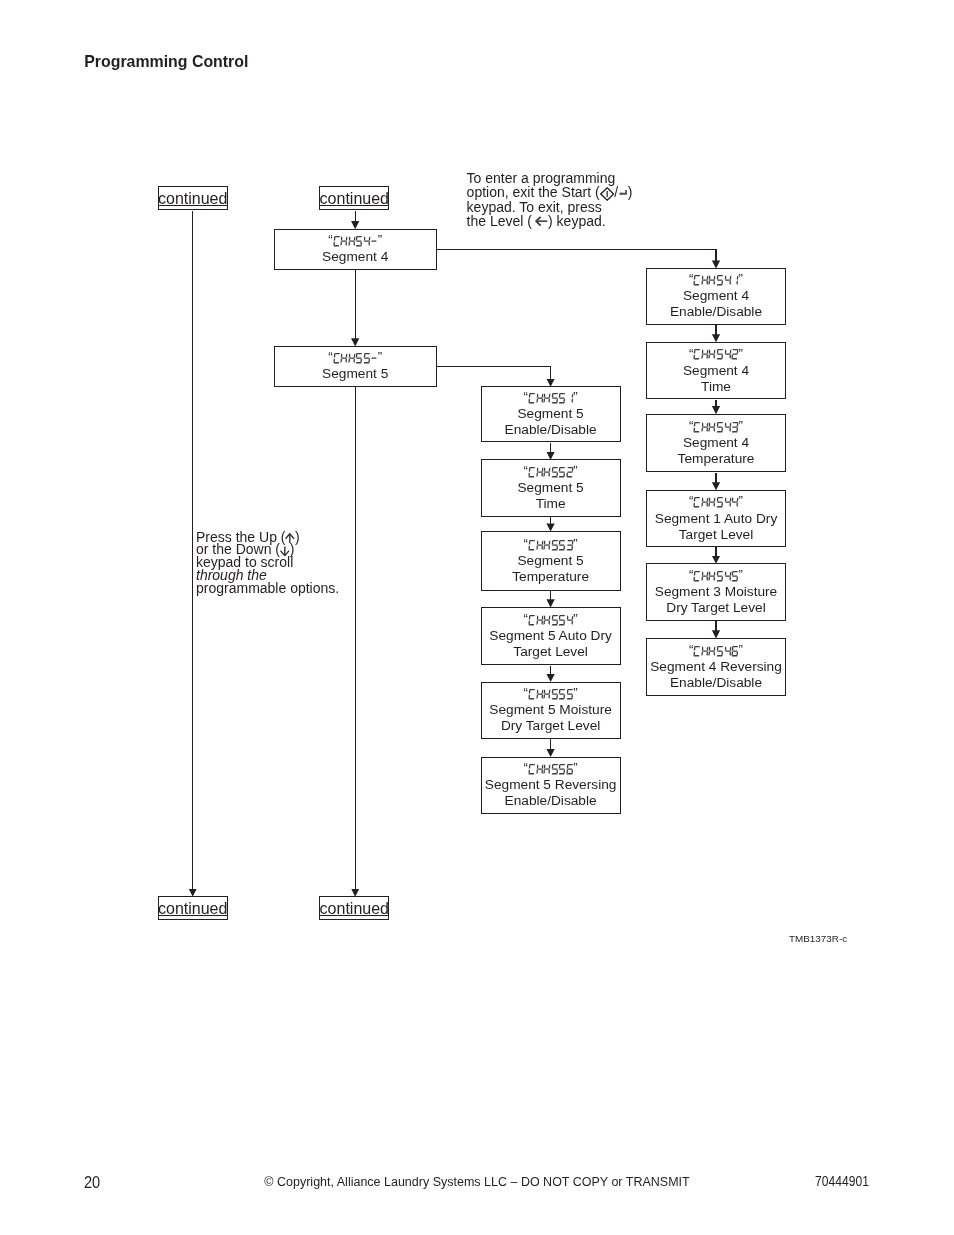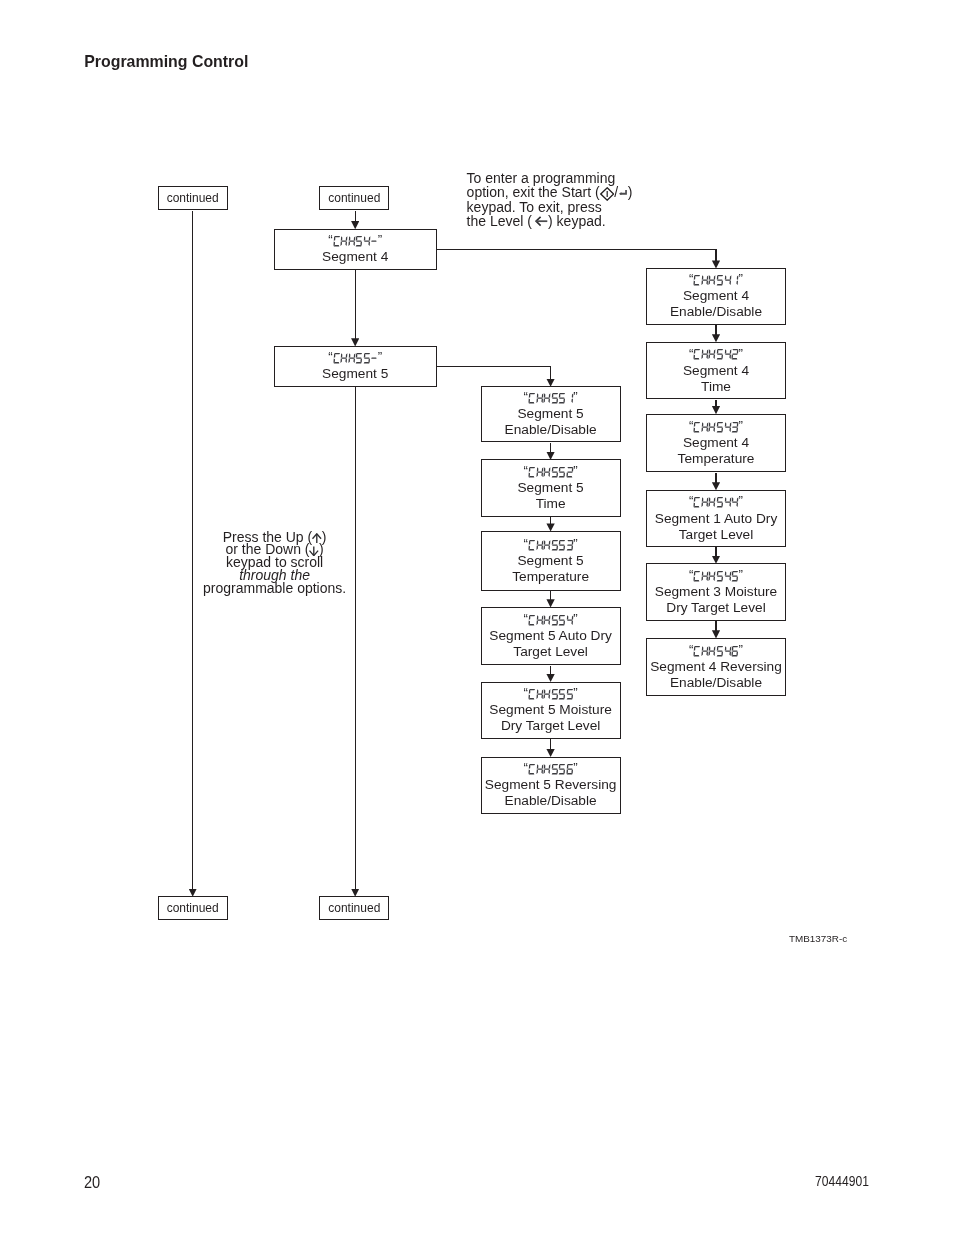--- a/index.html
+++ b/index.html
@@ -11,21 +11,21 @@
   .page{position:absolute;left:0;top:0;width:954px;height:1235px;}
 
   #page-title{position:absolute;left:84.2px;top:53.6px;font-size:15.9px;
               font-weight:bold;white-space:nowrap;line-height:15.9px;}
 
   
   .node{position:absolute;border:1.2px solid #231f20;box-sizing:border-box;
         background:#fff;text-align:center;display:flex;flex-direction:column;
         align-items:center;justify-content:center;}
   .node .txt{font-size:13.7px;line-height:16.1px;white-space:nowrap;}
-  .node.cont .txt{font-size:12px;line-height:15px;}
+  .node.cont .txt{font-size:16px;line-height:15px;text-decoration:underline;}
 
   .note{position:absolute;font-size:14px;line-height:15.15px;}
   .note .row{white-space:nowrap;display:block;height:15.15px;}
   .note .ic{display:inline-block;position:relative;width:0;height:0;overflow:visible;
             vertical-align:baseline;}
   .note .ic svg{position:absolute;display:block;}
 
   
   .ln{position:absolute;background:#231f20;}
   .hl{height:1.15px;}
@@ -679,34 +679,35 @@
               </svg>
             </span></span><span>)</span></span>
         <span class="row" style="height: 14.45px;"><span>keypad. To exit, press</span></span>
         <span class="row" style="height: 14.45px;"><span>the Level (</span><span class="ic" style="width:16.099999999999998px"><span style="position:absolute;left:2.9px;top:-10.1px">
               <svg width="13.0" height="10.4" viewBox="0 0 13.0 10.4" fill="none" stroke="#2e2e31" stroke-width="1.6" stroke-linecap="butt" stroke-linejoin="miter">
                 <path d="M5.6 0.8 L1.0 5.2 L5.6 9.6"></path>
                 <path d="M1.05 5.2 L12.3 5.2" stroke-width="1.75" stroke="#4a4a4d"></path>
               </svg>
             </span></span><span>) keypad.</span></span>
       </div>
-      <div class="note" style="left: 203px; top: 530.5px; line-height: 12.75px; text-align: center;">
+      <div class="note" style="left: 196px; top: 530.5px; line-height: 12.75px;">
         <span class="row" style="height: 12.75px;"><span>Press the Up (</span><span class="ic" style="width:9.6px"><span style="position:absolute;left:0px;top:-8.6px">
               <svg width="9.6" height="10.4" viewBox="0 0 9.6 10.4" fill="none" stroke="#2c2c2f" stroke-width="1.3" stroke-linecap="butt" stroke-linejoin="miter">
                 <path d="M0.5 5.8 L4.8 0.75 L9.1 5.8"></path>
                 <path d="M4.8 0.95 L4.8 9.95" stroke-width="1.35"></path>
               </svg>
             </span></span><span>)</span></span>
         <span class="row" style="height: 12.75px;"><span>or the Down (</span><span class="ic" style="width:9.6px"><span style="position:absolute;left:0px;top:-8.6px">
               <svg width="9.6" height="10.4" viewBox="0 0 9.6 10.4" fill="none" stroke="#2c2c2f" stroke-width="1.3" stroke-linecap="butt" stroke-linejoin="miter">
                 <path d="M0.5 4.6 L4.8 9.65 L9.1 4.6"></path>
                 <path d="M4.8 9.45 L4.8 0.45" stroke-width="1.35"></path>
               </svg>
             </span></span><span>)</span></span>
         <span class="row" style="height: 12.75px;"><span>keypad to scroll</span></span>
         <span class="row" style="height: 12.75px; font-style: italic;"><span>through the</span></span>
         <span class="row" style="height: 12.75px;"><span>programmable options.</span></span>
       </div>
     </div>
   <div id="pageno">20</div>
+  <div id="copyright">© Copyright, Alliance Laundry Systems LLC – DO NOT COPY or TRANSMIT</div>
   <div id="partno">70444901</div>
   <div id="drawing-code">TMB1373R-c</div>
 </div>
 
 </body></html>

